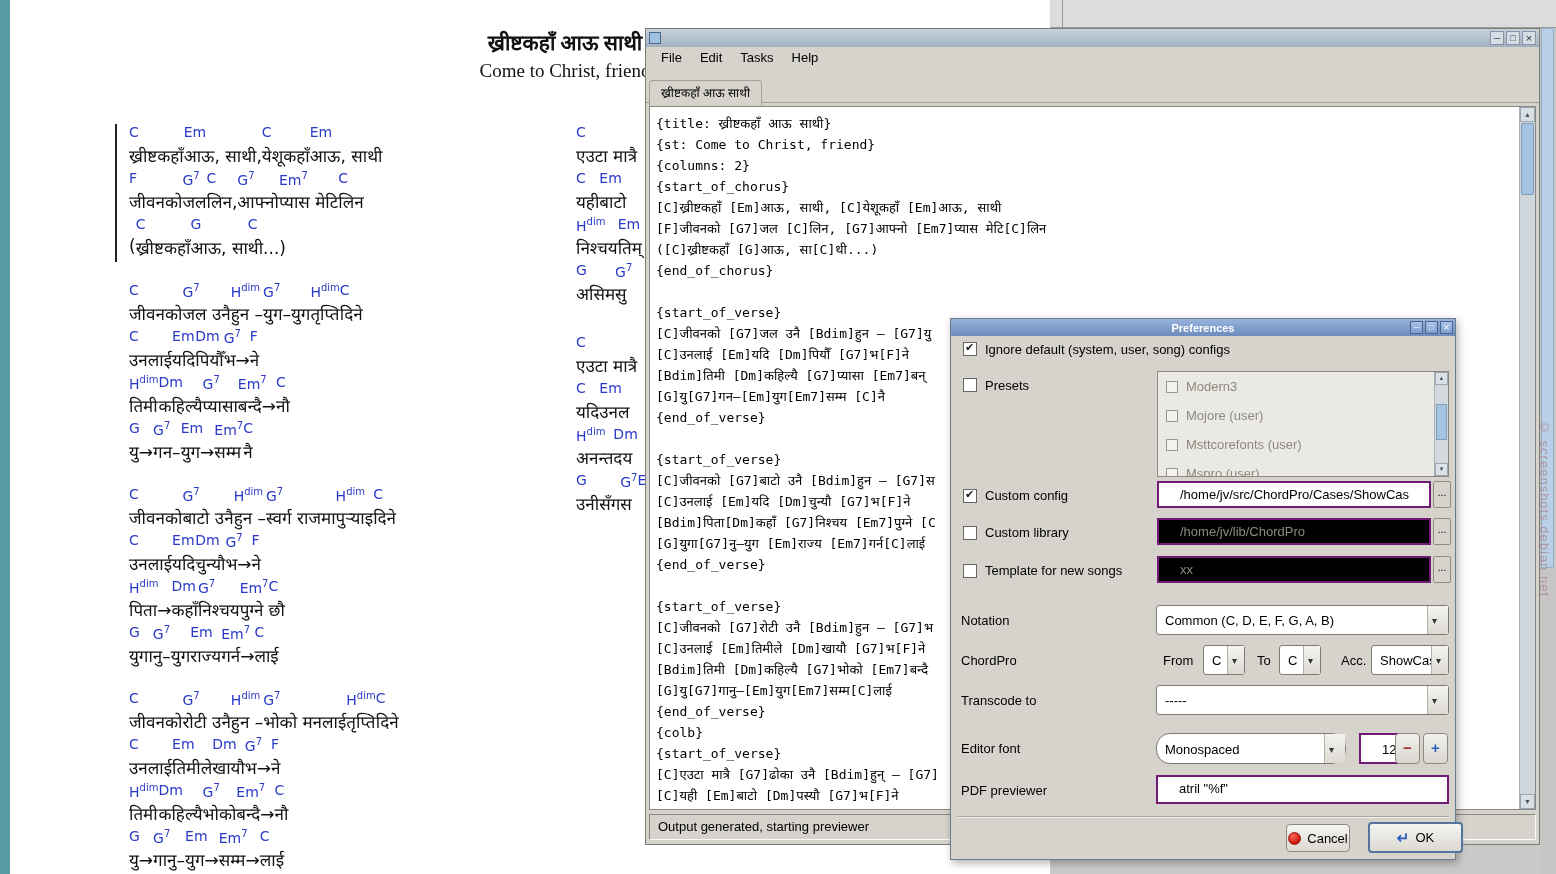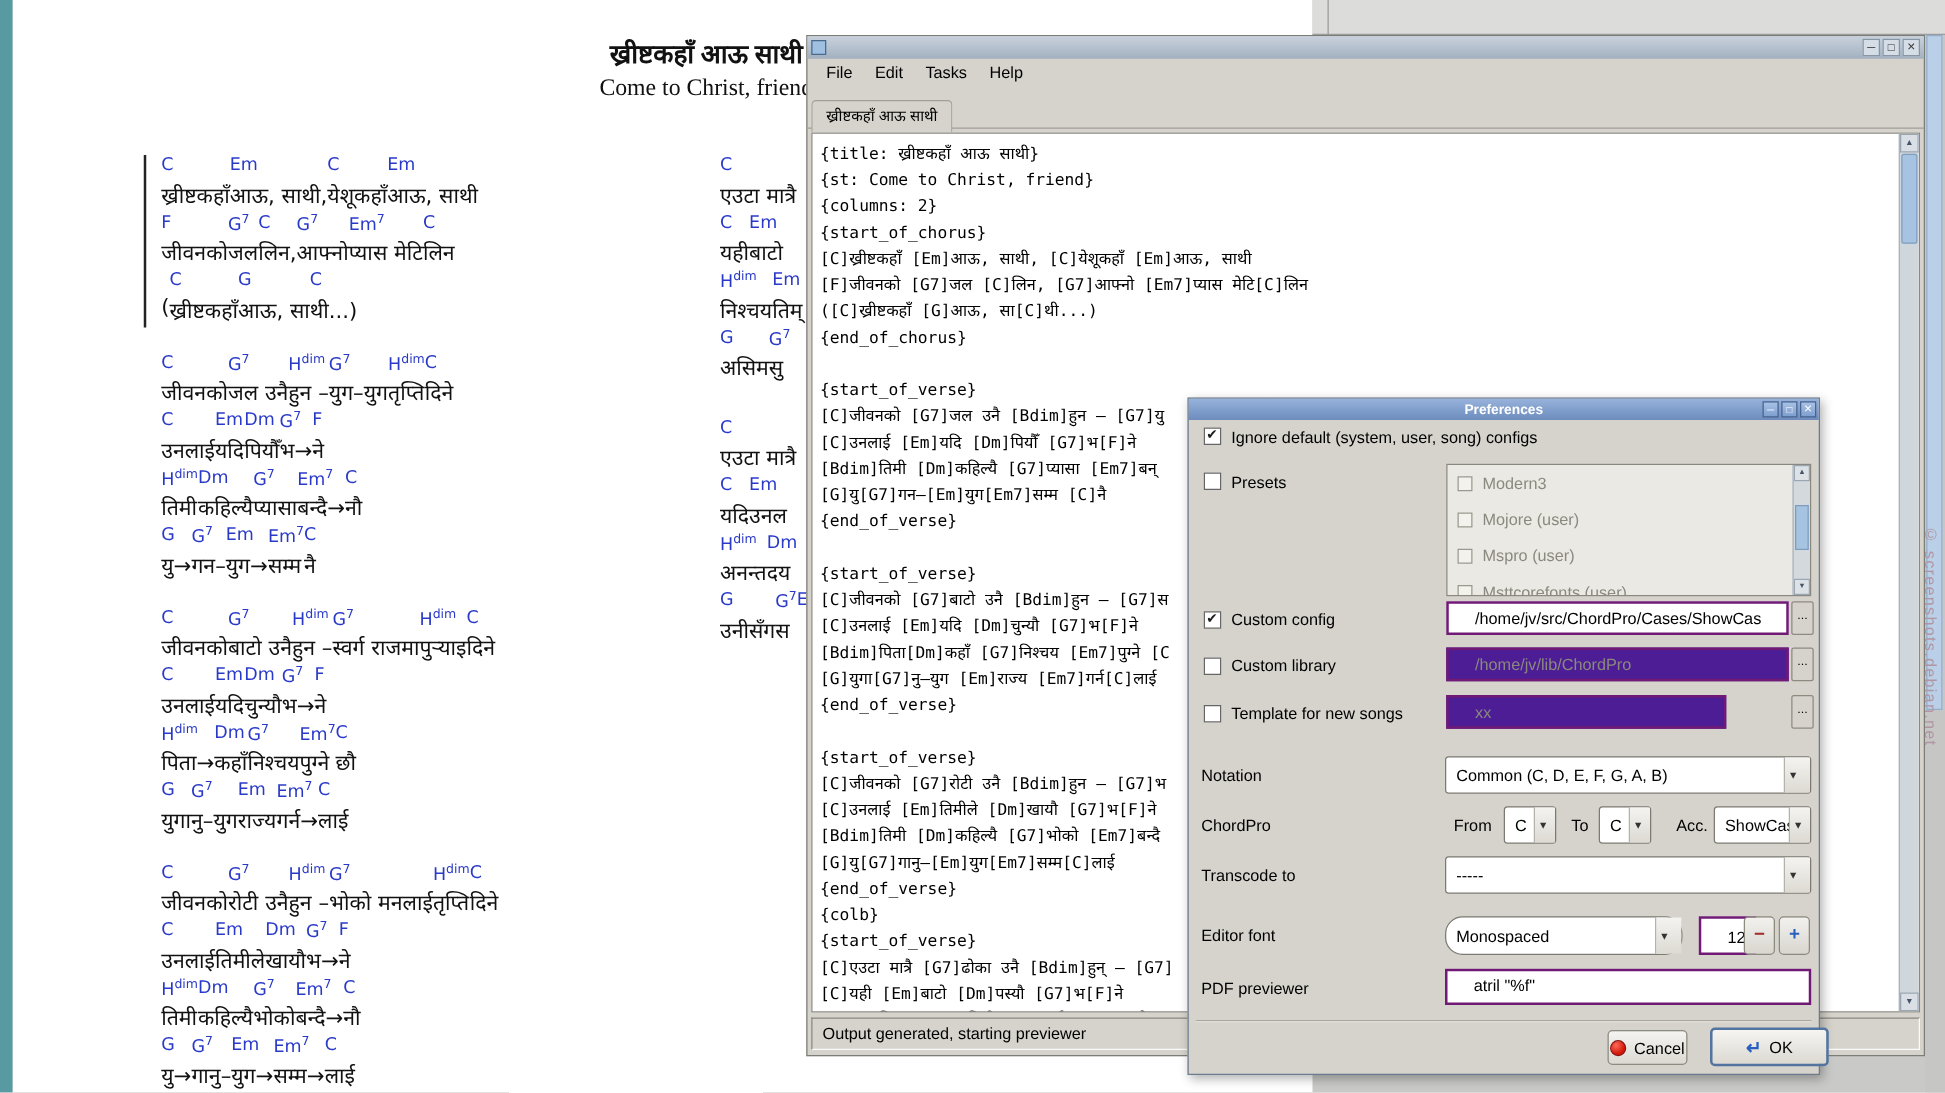--- a/index.html
+++ b/index.html
@@ -54,21 +54,21 @@
   .dialog{position:absolute;left:950px;top:318px;width:506px;height:542px;background:#d6d3cc;border:1px solid #6b7b90;box-sizing:border-box;z-index:50;box-shadow:2px 3px 8px rgba(0,0,0,0.3);}
   .dlg-titlebar{height:17px;background:linear-gradient(#97b3dc,#6d8cbd);display:flex;align-items:center;position:relative;padding:0 2px;}
   .dlg-title{position:absolute;left:0;right:0;text-align:center;color:#fff;font-size:11px;font-weight:bold;}
   .dlg-btns{margin-left:auto;display:flex;gap:2px;z-index:1;}
   .dbtn{width:13px;height:13px;background:linear-gradient(#a8c2e6,#7e9fcf);border:1px solid #49648e;color:#fff;font-size:8px;line-height:11px;text-align:center;box-sizing:border-box;}
 
   .dcheck{position:absolute;width:14px;height:14px;background:#fff;border:1px solid #666;box-sizing:border-box;}
   .dcheck.checked::after{content:"✔";position:absolute;left:1px;top:-2px;font-size:11px;color:#1a1a1a;}
   .dlabel{position:absolute;font-size:13px;color:#000;white-space:nowrap;}
   .tfield{position:absolute;background:#fff;border:2px solid #701a75;box-sizing:border-box;font-size:13px;padding:4px 21px;white-space:nowrap;overflow:hidden;}
-  .tfield.disabled{background:#4c1d95;color:#8b897f;}
+  .tfield.disabled{background:#000000;color:#8b897f;}
   .browse{position:absolute;width:18px;height:27px;background:#d6d3cc;border:1px solid #8d8a80;box-sizing:border-box;text-align:center;font-size:10px;line-height:22px;border-radius:2px;}
   .combo{position:absolute;background:#fff;border:1px solid #7c7a72;border-radius:3px;box-sizing:border-box;font-size:13px;}
   .combo .ct{position:absolute;left:8px;top:50%;transform:translateY(-50%);white-space:nowrap;}
   .combo .ca{position:absolute;right:0;top:0;bottom:0;width:20px;border-left:1px solid #b5b2aa;background:linear-gradient(#f4f3f0,#dddad3);}
   .combo.small .ca{width:16px;}
   .combo .ca::after{content:"▾";position:absolute;left:4px;top:50%;transform:translateY(-50%);font-size:10px;color:#333;}
   .pm-btn{position:absolute;width:25px;height:31px;background:linear-gradient(#f2f1ee,#d9d6cf);border:1px solid #8d8a80;border-radius:4px;box-sizing:border-box;text-align:center;font-size:15px;font-weight:bold;line-height:28px;}
   .pm-minus{color:#a03030;}
   .pm-plus{color:#2b5fbf;}
   .dlg-sep{position:absolute;left:6px;right:6px;top:497px;height:1px;background:#a8a59e;border-bottom:1px solid #f4f2ec;}
@@ -200,25 +200,25 @@
           <div class="preset-item">
             <span class="preset-cb"></span>
             <span>Modern3</span>
           </div>
           <div class="preset-item">
             <span class="preset-cb"></span>
             <span>Mojore (user)</span>
           </div>
           <div class="preset-item">
             <span class="preset-cb"></span>
+            <span>Msttcorefonts (user)</span>
+          </div>
+          <div class="preset-item">
+            <span class="preset-cb"></span>
             <span>Mspro (user)</span>
-          </div>
-          <div class="preset-item">
-            <span class="preset-cb"></span>
-            <span>Msttcorefonts (user)</span>
           </div>
         </div>
       <div class="plist-scroll">
         <div class="pl-btn pl-up icon-up"></div>
         <div class="pl-thumb"></div>
         <div class="pl-btn pl-down icon-down"></div>
       </div>
     </div>
 
     <span class="dcheck checked" style="left:12px;top:170px;"></span>
@@ -226,21 +226,21 @@
     <div class="tfield" style="left:206px;top:162px;width:274px;height:27px;"><span>/home/jv/src/ChordPro/Cases/ShowCas</span></div>
     <span class="browse" style="left:482px;top:162px;">...</span>
 
     <span class="dcheck" style="left:12px;top:207px;"></span>
     <span class="dlabel" style="left:34px;top:206px;">Custom library</span>
     <div class="tfield disabled" style="left:206px;top:199px;width:274px;height:27px;"><span>/home/jv/lib/ChordPro</span></div>
     <span class="browse" style="left:482px;top:199px;">...</span>
 
     <span class="dcheck" style="left:12px;top:245px;"></span>
     <span class="dlabel" style="left:34px;top:244px;">Template for new songs</span>
-    <div class="tfield disabled" style="left:206px;top:237px;width:224px;height:27px;"><span>xx</span></div>
+    <div class="tfield disabled" style="left:206px;top:237px;width:274px;height:27px;"><span>xx</span></div>
     <span class="browse" style="left:482px;top:237px;">...</span>
 
     <span class="dlabel" style="left:10px;top:294px;">Notation</span>
     <div class="combo" style="left:205px;top:286px;width:293px;height:30px;">
       <span class="ct">Common (C, D, E, F, G, A, B)</span>
       <span class="ca"></span>
     </div>
 
     <span class="dlabel" style="left:10px;top:334px;">ChordPro</span>
     <span class="dlabel" style="left:212px;top:334px;">From</span>

